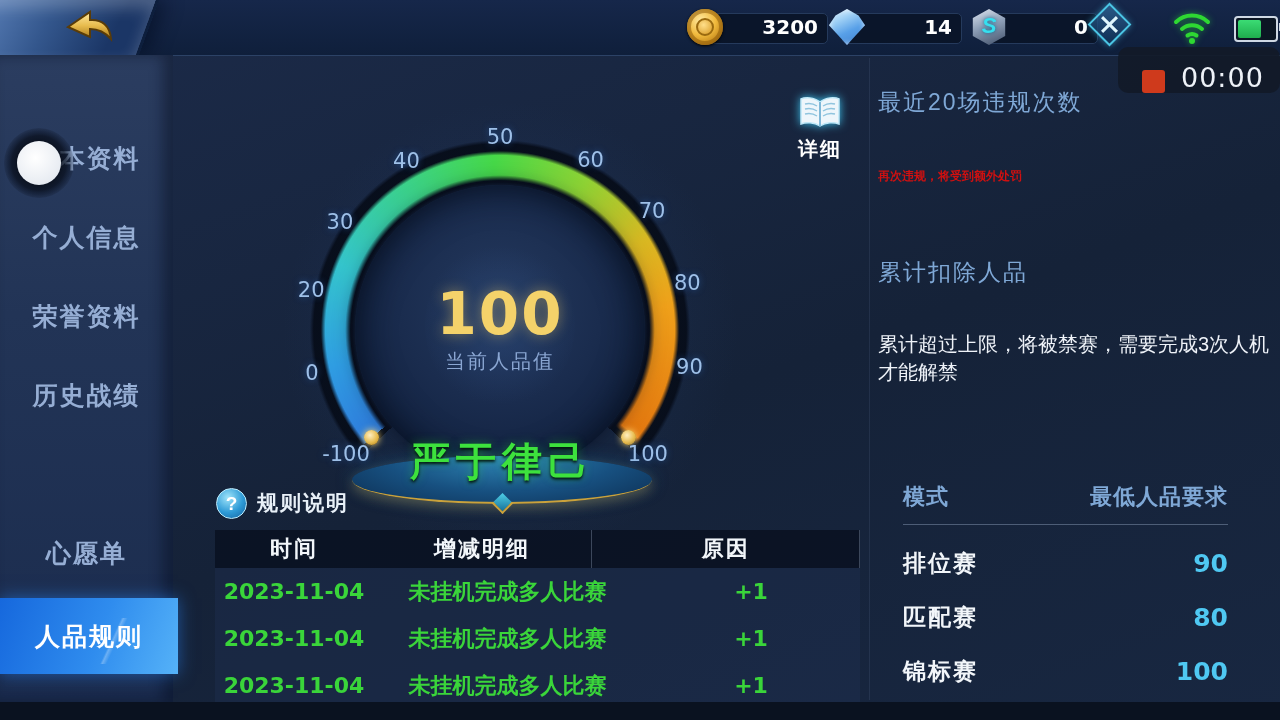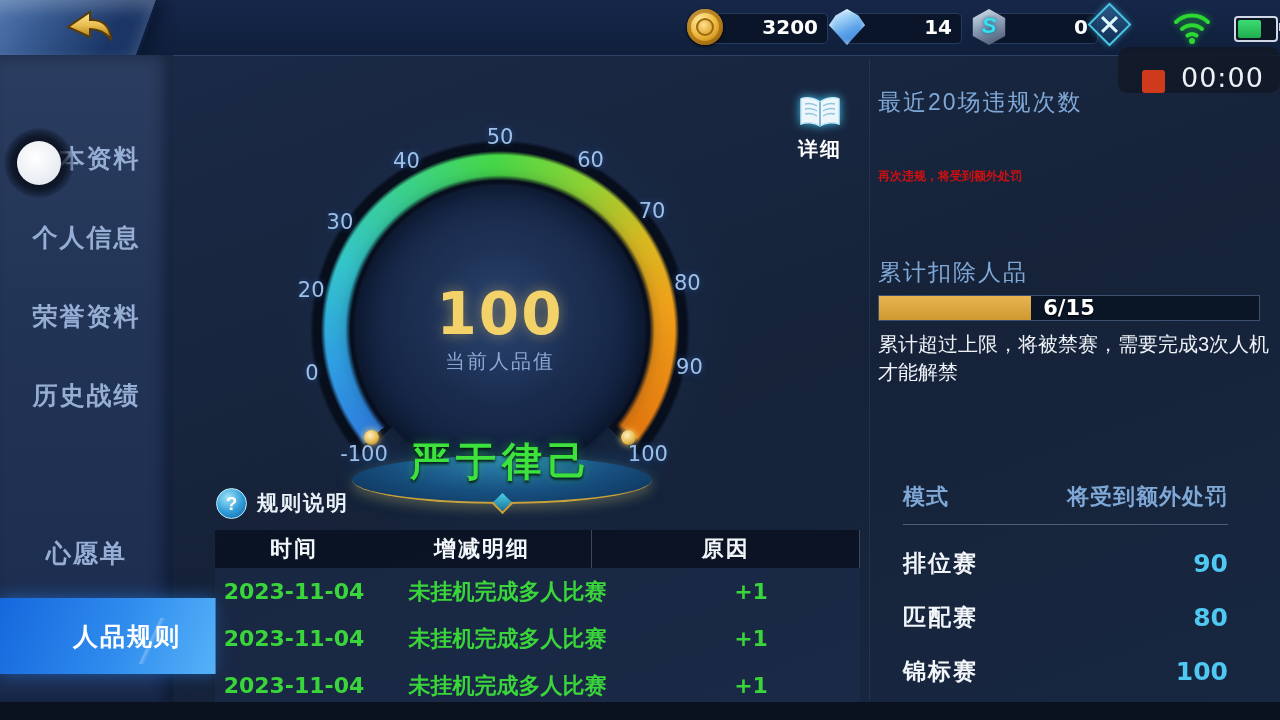--- a/index.html
+++ b/index.html
@@ -190,32 +190,32 @@
     <div class="rec-stop"></div>
     <div class="rec-time">00:00</div>
   </div>
 
   <div class="sidebar">
     <div class="side-item" style="top:64px;">基本资料</div>
     <div class="side-item" style="top:143px;">个人信息</div>
     <div class="side-item" style="top:222px;">荣誉资料</div>
     <div class="side-item" style="top:301px;">历史战绩</div>
     <div class="side-item" style="top:459px;">心愿单</div>
-    <div class="side-item selected" style="top:543px;padding-left:38px;">人品规则</div>
+    <div class="side-item selected" style="top:543px;">人品规则</div>
   </div>
   <div class="float-halo"></div>
   <div class="float-dot"></div>
 
   <div class="gauge">
     <div class="gauge-bezel"></div>
     <div class="gauge-arc"></div>
     <div class="gauge-inner"></div>
     <div class="gauge-cap" style="left:64px;top:312px;"></div>
     <div class="gauge-cap" style="left:321px;top:312px;"></div>
-    <span class="gauge-tick" style="left: 64px; top: 336.058px;">-100</span>
+    <span class="gauge-tick" style="left: 46px; top: 336.058px;">-100</span>
     <span class="gauge-tick" style="left: 11.9466px; top: 255.416px;">0</span>
     <span class="gauge-tick" style="left: 11.2175px; top: 171.873px;">20</span>
     <span class="gauge-tick" style="left: 39.9957px; top: 104.076px;">30</span>
     <span class="gauge-tick" style="left: 106.432px; top: 43.1984px;">40</span>
     <span class="gauge-tick" style="left: 200px; top: 19px;">50</span>
     <span class="gauge-tick" style="left: 290.608px; top: 41.5911px;">60</span>
     <span class="gauge-tick" style="left: 352.086px; top: 93.1773px;">70</span>
     <span class="gauge-tick" style="left: 387.267px; top: 165.309px;">80</span>
     <span class="gauge-tick" style="left: 389.454px; top: 248.826px;">90</span>
     <span class="gauge-tick" style="left: 347.847px; top: 336.058px;">100</span>
@@ -260,30 +260,26 @@
       <div class="td td2">未挂机完成多人比赛</div>
       <div class="td td3">+1</div>
     </div>
   </div>
 
   <div class="vdivider"></div>
   <div class="rp-title" style="left:878px;top:87px;">最近20场违规次数</div>
   <div class="warn-text">再次违规，将受到额外处罚</div>
 
   <div class="rp-title" style="left:878px;top:257px;">累计扣除人品</div>
-  <div class="pbar" style="top:295px;">
-    <div class="fill" style="width: 40%;"></div>
-    <div class="plabel">6/15</div>
-  </div>
   <div class="note-text">累计超过上限，将被禁赛，需要完成3次人机才能解禁</div>
 
   <div class="req">
     <div class="req-head">
       <span>模式</span>
-      <span>将受到额外处罚</span>
+      <span>最低人品要求</span>
     </div>
     <div class="req-sep"></div>
     <div class="req-row">
       <span class="req-mode">排位赛</span>
       <span class="req-val">90</span>
     </div>
     <div class="req-row">
       <span class="req-mode">匹配赛</span>
       <span class="req-val">80</span>
     </div>

